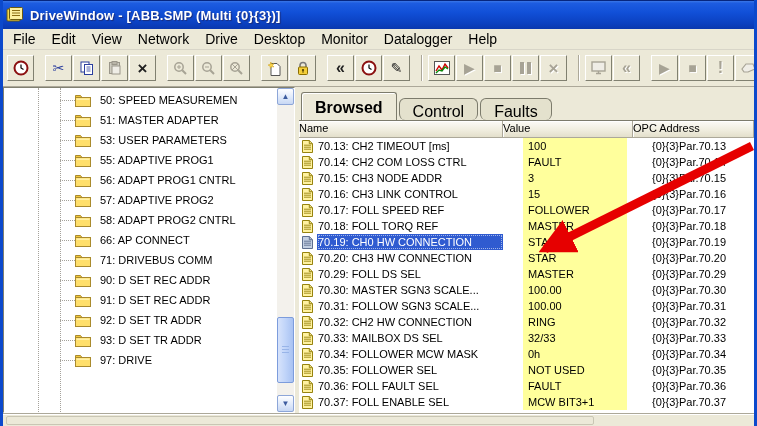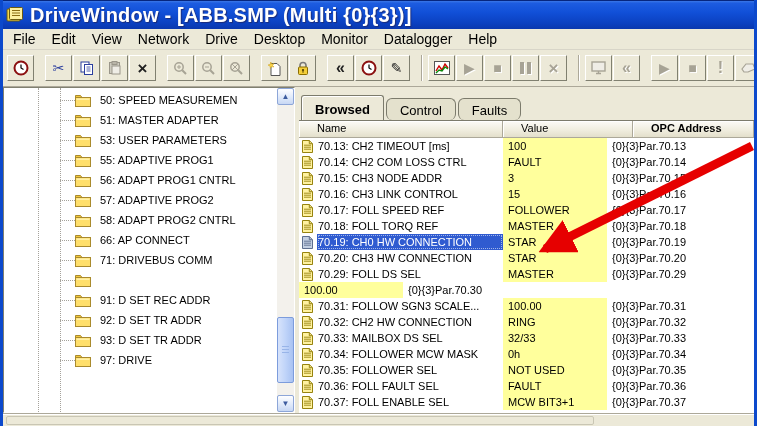--- a/index.html
+++ b/index.html
@@ -9,21 +9,21 @@
     font-size:11px; color:#000; background:#ECE9D8;
   }
   .window { position:relative; width:757px; height:426px; overflow:hidden;
     border-left:3px solid #0C49CC; border-right:3px solid #0C49CC; background:#ECE9D8; }
 
   
   .titlebar { height:29px; margin:0 -3px; display:flex; align-items:center; padding:0 6px;
     background:linear-gradient(180deg,#3A77E8 0%,#1D5CE0 8%,#1150D8 40%,#0B40C0 80%,#0A38AE 100%);
     border-top:1px solid #06267E; }
   .titlebar .app-icon { width:18px; height:16px; margin-right:6px; flex:0 0 auto; }
-  .titlebar .title-text { color:#fff; font-weight:bold; font-size:20px;
+  .titlebar .title-text { color:#fff; font-weight:bold; font-size:13px;
     text-shadow:1px 1px 1px #1a2c7a; white-space:nowrap; letter-spacing:.2px; }
 
   
   .menubar { height:21px; display:flex; align-items:center; background:#ECE9D8;
     border-bottom:1px solid #D8D5C8; padding-left:2px; }
   .menu-item { padding:3px 8px; font-size:14px; cursor:default; }
 
   
   .toolbar { height:37px; display:flex; align-items:center; background:#ECE9D8;
     border-bottom:1px solid #ACA899; padding-left:4px; }
@@ -65,34 +65,34 @@
     background:linear-gradient(90deg,#D7E3FB 0%,#C0D4F9 50%,#A8C2F2 100%); }
   .sb-thumb .grip { position:absolute; left:4px; right:4px; top:50%; margin-top:-4px; height:8px;
     background:repeating-linear-gradient(180deg,#98B4E8 0 1px,transparent 1px 3px); }
 
   .splitter { width:4px; flex:0 0 auto; background:#ECE9D8; }
 
   
   .right-panel { flex:1 1 auto; position:relative; overflow:hidden; background:#ECE9D8; padding-top:4px; }
   .tabs { display:flex; align-items:flex-end; height:29px; padding-left:2px; }
   .tab { padding:4px 13px 3px; margin-right:2px; background:#ECE9D8;
-    border:1px solid #7C7B6C; border-bottom:none; border-radius:3px 3px 0 0; font-size:13px; }
+    border:1px solid #7C7B6C; border-bottom:none; border-radius:3px 3px 0 0; font-size:16px; }
   .tab.active { font-weight:bold; background:#ECE9D8; padding-top:6px; position:relative; z-index:2;
     box-shadow:inset 1px 1px 0 #fff; }
   .tab.inactive { background:#E4E1CD; height:22px;border-radius:6px; }
 
   .grid { position:absolute; left:0; right:0; top:33px; bottom:0; background:#fff;
     border-top:1px solid #7C7B6C; overflow:hidden; }
   .grid-header { display:flex; height:17px; }
   .hcell { background:linear-gradient(180deg,#FCFBF7 0%,#EFECDD 60%,#E3DFCB 100%);
     border-right:1px solid #ACA899; border-bottom:1px solid #ACA899;
-    box-shadow:inset 1px 1px 0 #fff; padding:1px 18px; font-size:11px; }
-  .hc-name { width:204px; } .hc-value { width:130px; } .hc-opc { flex:1;font-weight:bold; }
-
-  .t-row { display:flex; height:16px; line-height:16px; }
+    box-shadow:inset 1px 1px 0 #fff; padding:1px 0; font-size:11px; }
+  .hc-name { width:204px; } .hc-value { width:130px; } .hc-opc { flex:1; }
+
+  .t-row { display:flex; height:16px; line-height:16px;gap:20px; }
   .c-name { width:204px; display:flex; align-items:center; background:#fff; overflow:hidden; }
   .c-name svg { flex:0 0 auto; margin:0 4px 0 3px; }
   .c-name .nm { flex:1; white-space:nowrap; overflow:hidden; padding-left:1px; }
   .c-value { width:104px; background:#FFFF9C; padding-left:5px; white-space:nowrap; overflow:hidden; }
   .c-opc { flex:1; background:#fff; padding-left:5px; white-space:nowrap; overflow:hidden; }
   .t-row.selected .nm { background:#2F5BD0; color:#fff; outline:1px dotted rgba(255,255,255,.55); outline-offset:-2px; }
 
   
   .statusbar { height:13px; background:#ECE9D8; border-top:1px solid #ACA899;
     box-shadow:inset 0 1px 0 #fff; position:relative; }
@@ -355,20 +355,21 @@
         </svg>
         <span class="tlabel">71: DRIVEBUS COMM</span>
       </div>
           <div class="tree-item">
         <span class="stub"></span>
         <svg class="folder" viewBox="0 0 16 13">
           <path d="M0.5 3.5 L0.5 1.5 L5.5 1.5 L7 3.5 Z" fill="#F2C83C" stroke="#A98A2D"></path>
           <rect x="0.5" y="3.5" width="15" height="9" fill="#FFDF6B" stroke="#A98A2D"></rect>
           <rect x="1.5" y="4.5" width="13" height="1.4" fill="#FFF2B0"></rect>
         </svg>
+        <span class="tlabel">90: D SET REC ADDR</span>
       </div>
           <div class="tree-item">
         <span class="stub"></span>
         <svg class="folder" viewBox="0 0 16 13">
           <path d="M0.5 3.5 L0.5 1.5 L5.5 1.5 L7 3.5 Z" fill="#F2C83C" stroke="#A98A2D"></path>
           <rect x="0.5" y="3.5" width="15" height="9" fill="#FFDF6B" stroke="#A98A2D"></rect>
           <rect x="1.5" y="4.5" width="13" height="1.4" fill="#FFF2B0"></rect>
         </svg>
         <span class="tlabel">91: D SET REC ADDR</span>
       </div>
@@ -532,20 +533,28 @@
               <path class="doc-body" d="M0.5 0.5 h6.8 l3.2 3.2 v8.8 h-10 z" fill="#FFF2A0" stroke="#97830E"></path>
               <path class="doc-fold" d="M7.3 0.5 v3.2 h3.2" fill="none" stroke="#97830E"></path>
               <path class="doc-lines" d="M2 5.2h7M2 7.2h7M2 9.2h7" stroke="#97830E" stroke-width=".9"></path>
             </svg>
             <span class="nm">70.29: FOLL DS SEL</span>
           </div>
           <div class="c-value">MASTER</div>
           <div class="c-opc">{0}{3}Par.70.29</div>
         </div>
             <div class="t-row">
+          <div class="c-name">
+            <svg width="11" height="13" viewBox="0 0 11 13">
+              <path class="doc-body" d="M0.5 0.5 h6.8 l3.2 3.2 v8.8 h-10 z" fill="#FFF2A0" stroke="#97830E"></path>
+              <path class="doc-fold" d="M7.3 0.5 v3.2 h3.2" fill="none" stroke="#97830E"></path>
+              <path class="doc-lines" d="M2 5.2h7M2 7.2h7M2 9.2h7" stroke="#97830E" stroke-width=".9"></path>
+            </svg>
+            <span class="nm">70.30: MASTER SGN3 SCALE...</span>
+          </div>
           <div class="c-value">100.00</div>
           <div class="c-opc">{0}{3}Par.70.30</div>
         </div>
             <div class="t-row">
           <div class="c-name">
             <svg width="11" height="13" viewBox="0 0 11 13">
               <path class="doc-body" d="M0.5 0.5 h6.8 l3.2 3.2 v8.8 h-10 z" fill="#FFF2A0" stroke="#97830E"></path>
               <path class="doc-fold" d="M7.3 0.5 v3.2 h3.2" fill="none" stroke="#97830E"></path>
               <path class="doc-lines" d="M2 5.2h7M2 7.2h7M2 9.2h7" stroke="#97830E" stroke-width=".9"></path>
             </svg>

